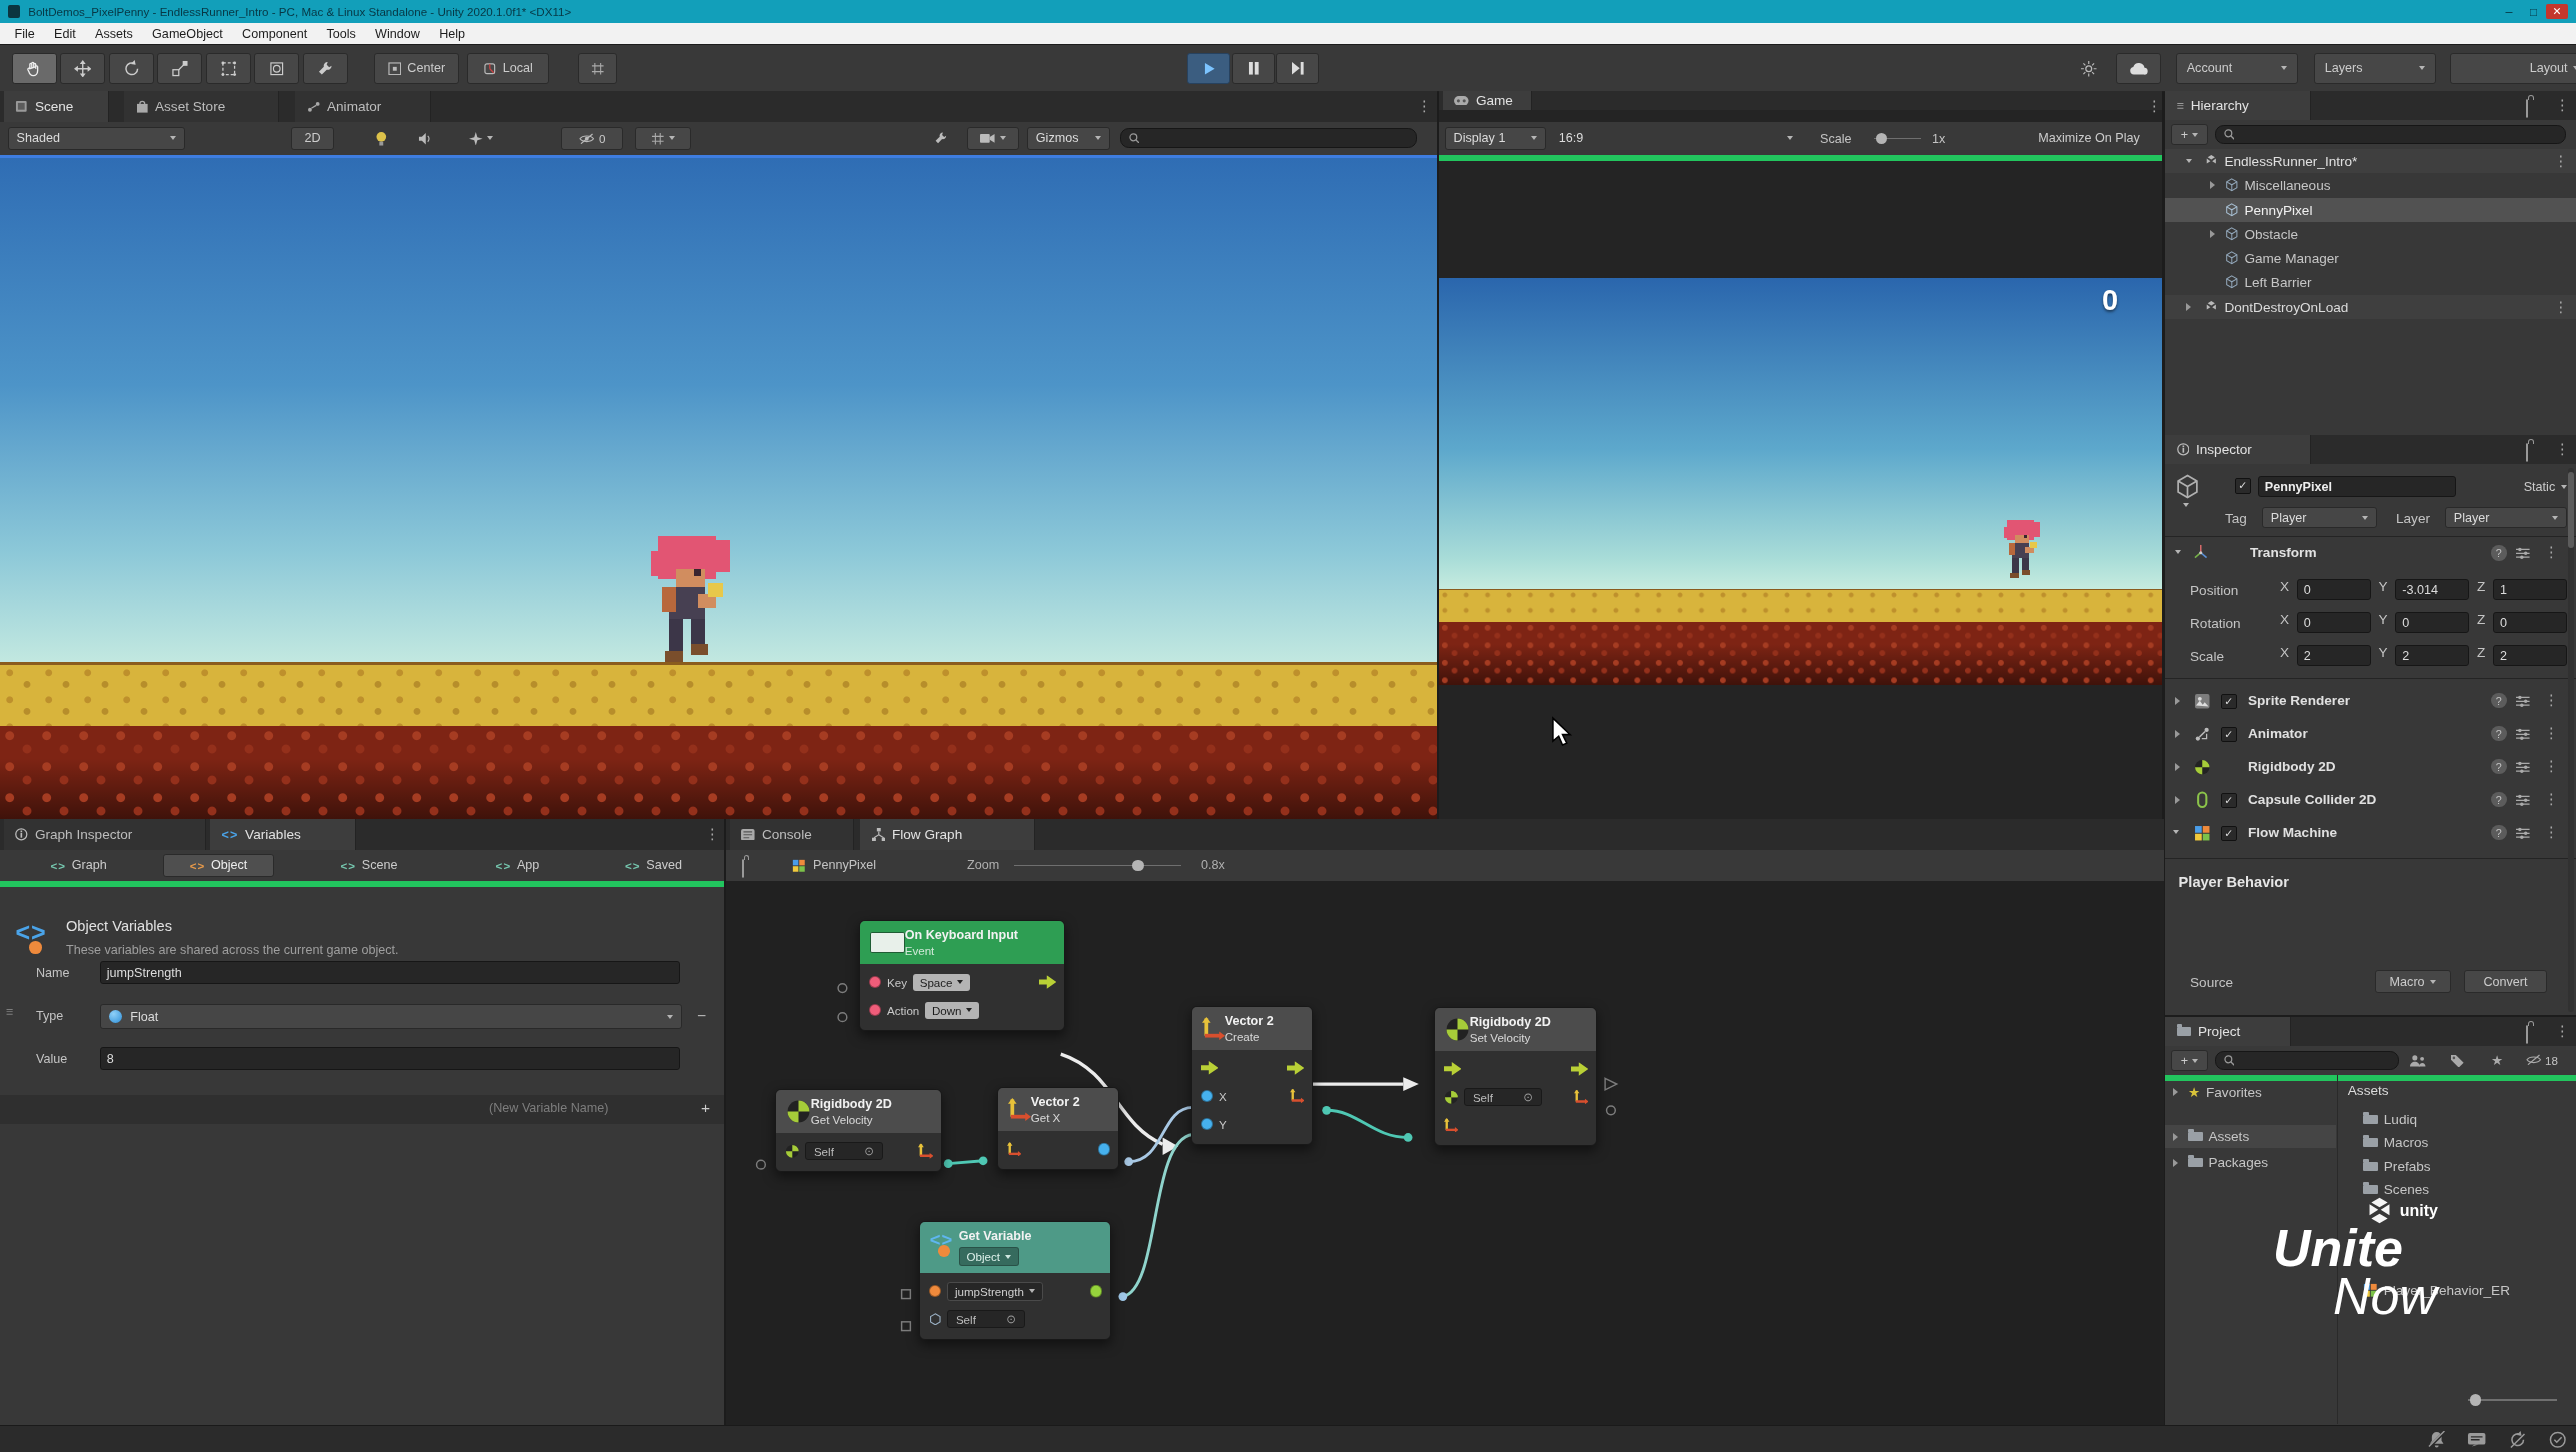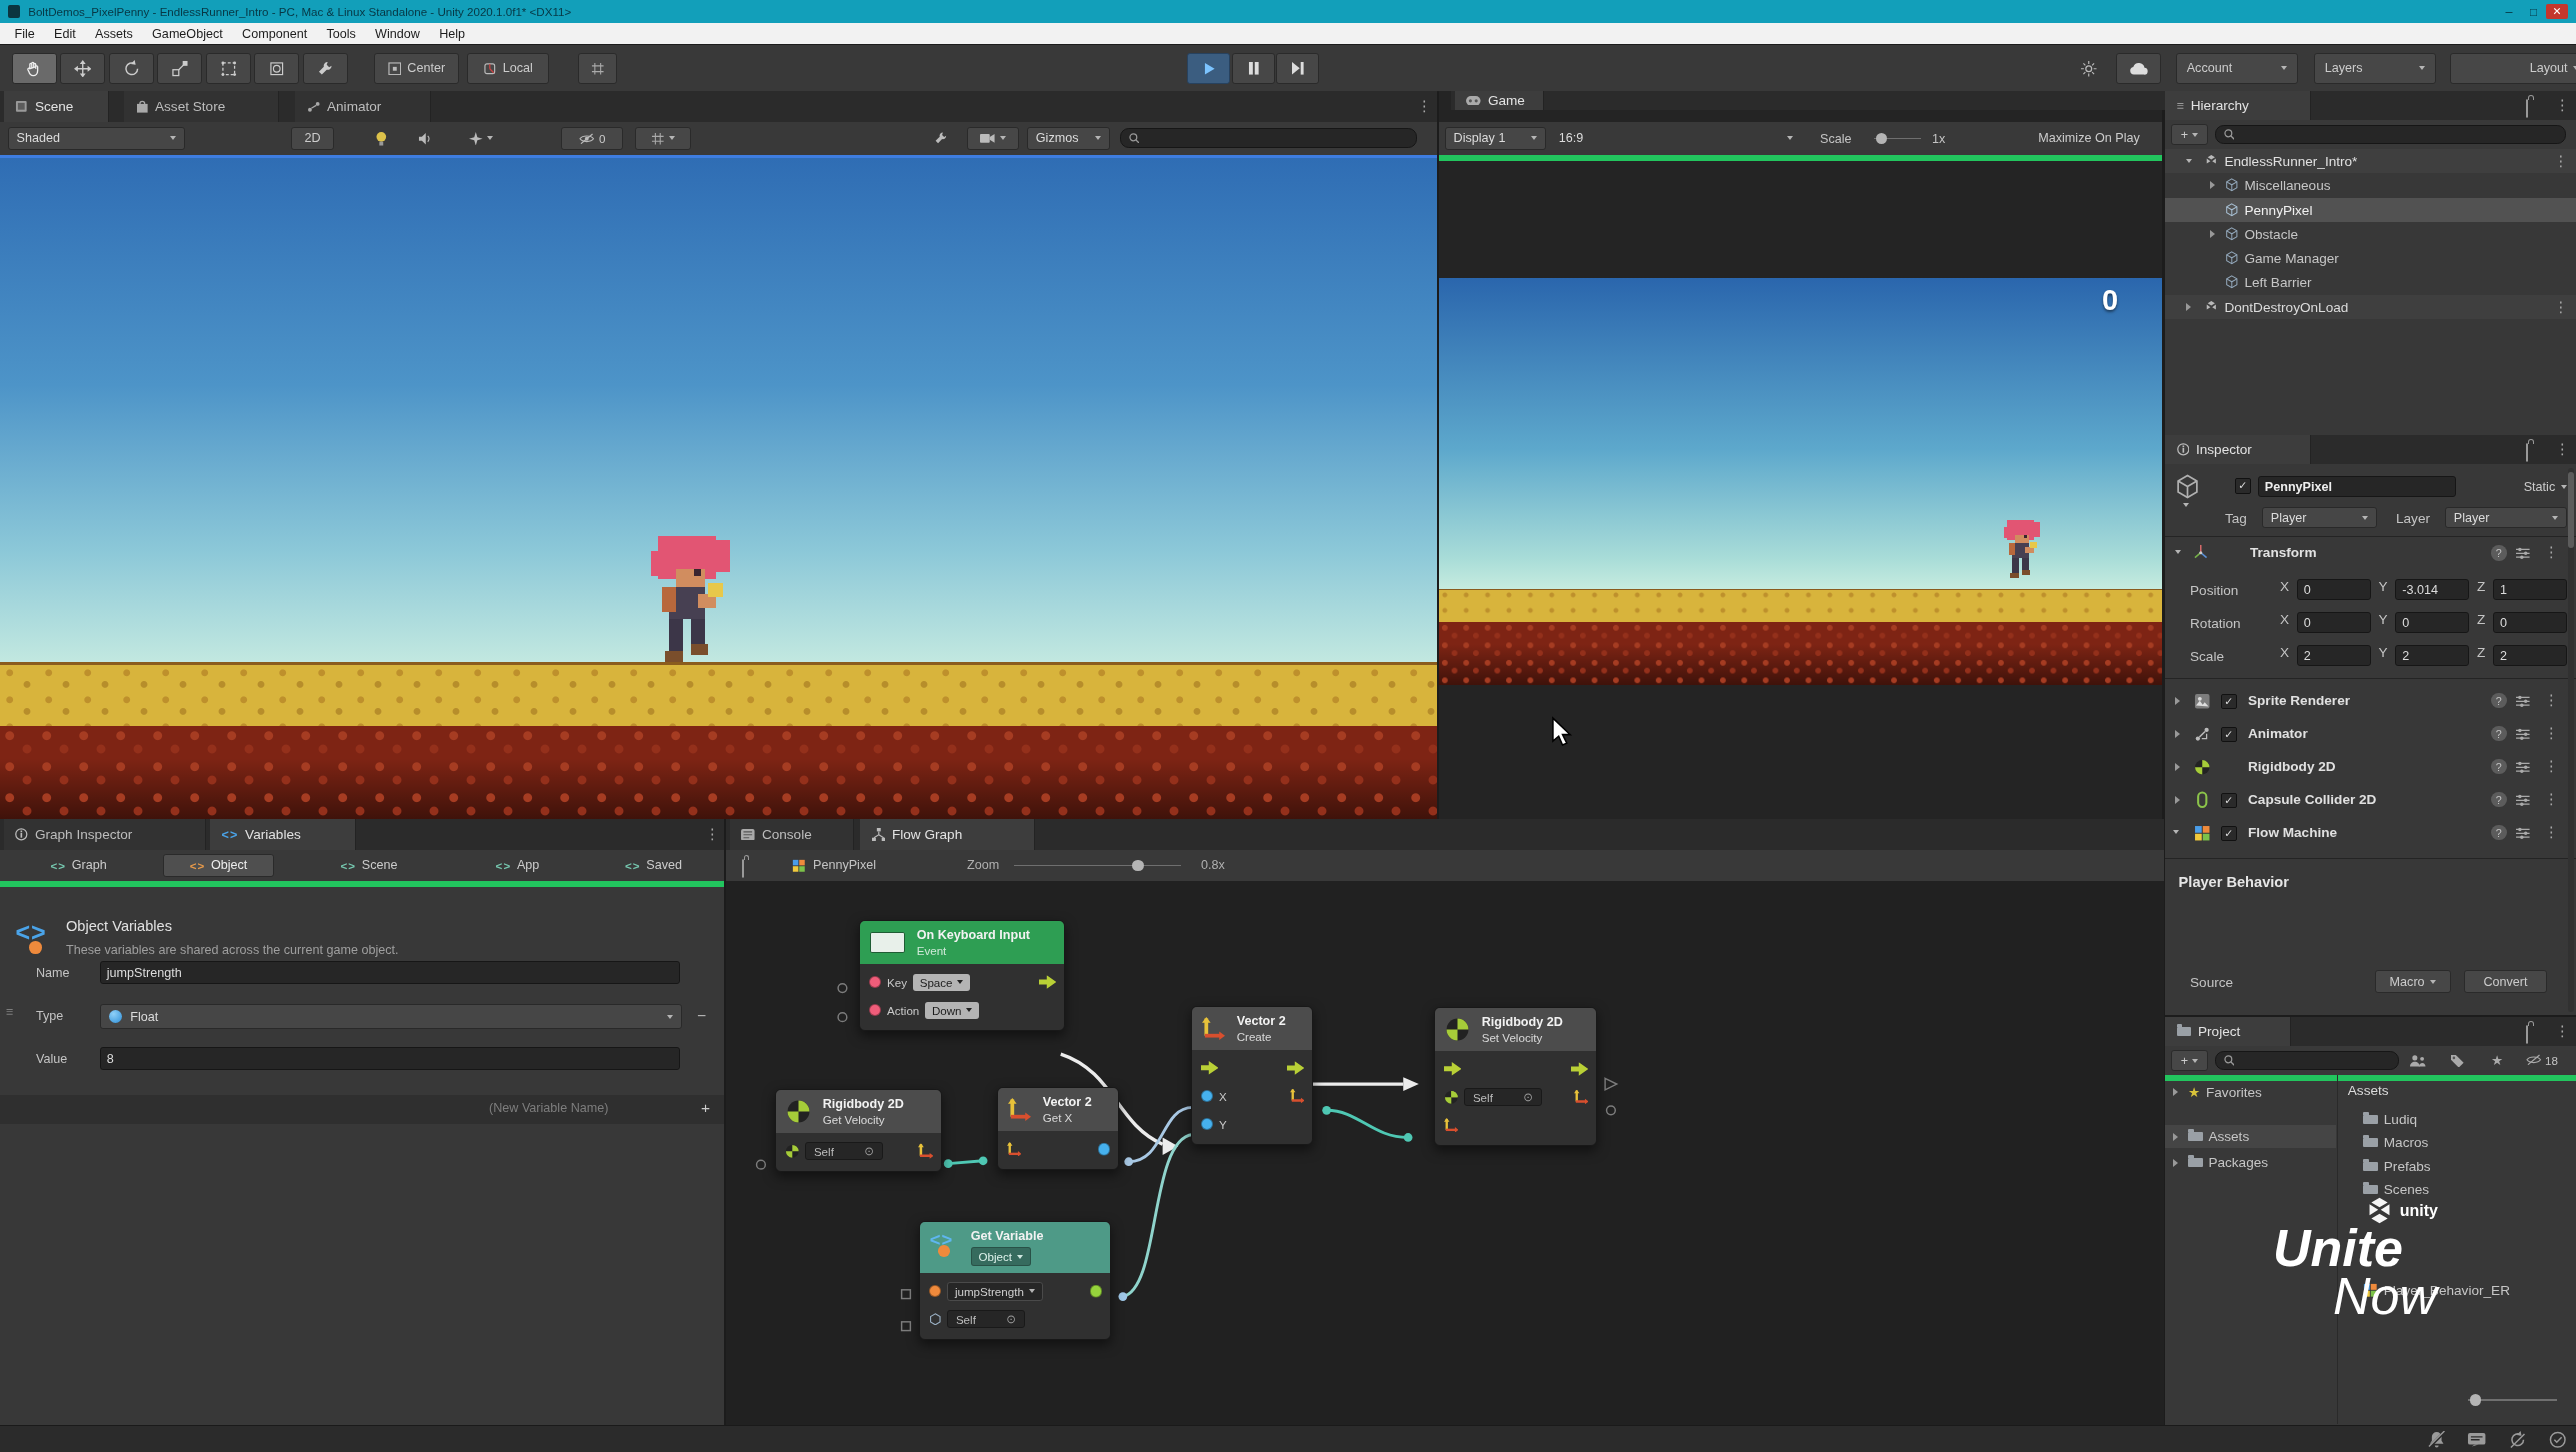--- a/index.html
+++ b/index.html
@@ -24,21 +24,21 @@
   .srch{position:absolute;background:#262626;border:1px solid #161616;border-radius:8.7px;display:flex;align-items:center;gap:5.8px;padding:0 7.8px;color:#8a8a8a;font-size:11.6px;box-sizing:border-box}
   .lbl{position:absolute;font-size:13.6px;color:#c4c4c4;white-space:nowrap}
   .dim{color:#7d7d7d}
   
   .hrow{position:absolute;left:0;width:100%;height:24px;display:flex;align-items:center;gap:5.8px;font-size:13.6px;color:#c6c6c6;box-sizing:border-box}
   .check{width:13.6px;height:13.6px;background:#2a2a2a;border:1px solid #111;border-radius:1.9px;color:#ddd;font-size:10.7px;display:flex;align-items:center;justify-content:center;flex:none}
   .folder{width:14.6px;height:9.7px;background:#9aa0a6;border-radius:1px;position:relative;flex:none}
   .folder::before{content:"";position:absolute;top:-2.9px;left:0;width:5.8px;height:2.9px;background:#9aa0a6;border-radius:1px 1px 0 0}
   
   .node{position:absolute;background:#303030;border:1px solid #181818;border-radius:5.8px;box-shadow:0 4.9px 11.6px rgba(0,0,0,.5);font-size:11.6px;color:#c9c9c9;box-sizing:border-box}
-  .node-hdr{display:flex;align-items:center;gap:12px;padding:6.8px 9.7px;border-radius:4.9px 4.9px 0 0;box-sizing:border-box}
+  .node-hdr{display:flex;align-items:center;gap:0;padding:6.8px 9.7px;border-radius:4.9px 4.9px 0 0;box-sizing:border-box}
   .hdr-green{background:#2e9e53}.hdr-gray{background:#4c4c4c}.hdr-teal{background:#4e9a87}
   .node-title{font-weight:bold;color:#f2f2f2;font-size:12.6px;line-height:1.25;white-space:nowrap}
   .node-sub{font-size:11.6px;color:rgba(255,255,255,.78);line-height:1.2}
   .node-body{padding:3.9px 0 5.8px}
   .prow{display:flex;align-items:center;gap:5.8px;height:28px;padding:0 8.7px;position:relative}
   .port{width:12.6px;height:12.6px;border-radius:50%;flex:none;border:1.9px solid rgba(0,0,0,.35);box-sizing:border-box}
   .port.pink{background:#ef5d7a}.port.blue{background:#46b1ee}.port.orange{background:#ef8a3c}.port.green{background:#96d43c}
   .rgt{position:absolute;right:7.8px;top:50%;transform:translateY(-50%)}
   .pill{background:#b4b4b4;color:#1c1c1c;border-radius:2.9px;padding:1px 6.8px;font-size:11.6px;display:inline-flex;align-items:center;gap:4.9px;line-height:1.3}
   .pill.dark{background:#262626;color:#cfcfcf;border:1px solid #4a4a4a}
@@ -292,21 +292,21 @@
       <rect x="20" y="15" width="4" height="4" fill="#e8c84a"></rect>
       <rect x="9" y="25" width="4" height="9" fill="#3c3648"></rect>
       <rect x="15" y="25" width="4" height="7" fill="#3c3648"></rect>
       <rect x="8" y="34" width="5" height="3" fill="#7a4e2c"></rect>
       <rect x="15" y="32" width="5" height="3" fill="#7a4e2c"></rect>
     </svg>
   </div>
 </div>
 
 <div class="abs" style="left:1439px;top:91px;width:723px;height:728px;background:#242424">
-  <div class="abs strip" style="left:12px;top:0;width:723px;height:19px">
+  <div class="abs strip" style="left:0;top:0;width:723px;height:19px">
     <div class="tab active" style="left:3.9px;width:89px">
       <svg width="14.6" height="9.7" viewBox="0 0 15 10">
           <rect x="0" y="0" width="15" height="10" rx="5" fill="#aaa"></rect>
           <circle cx="4.5" cy="5" r="1.6" fill="#555"></circle>
           <circle cx="10.5" cy="5" r="1.6" fill="#555"></circle>
         </svg>
       <span>Game</span>
     </div>
     <span class="kebab abs" style="left:708px;top:7.8px">⋮</span>
   </div>

